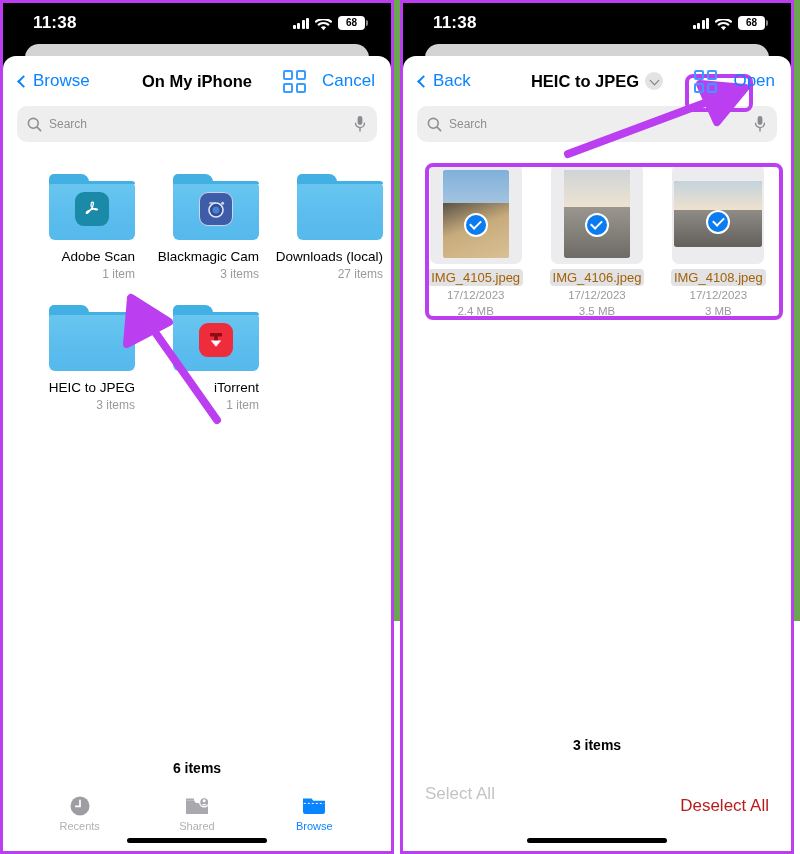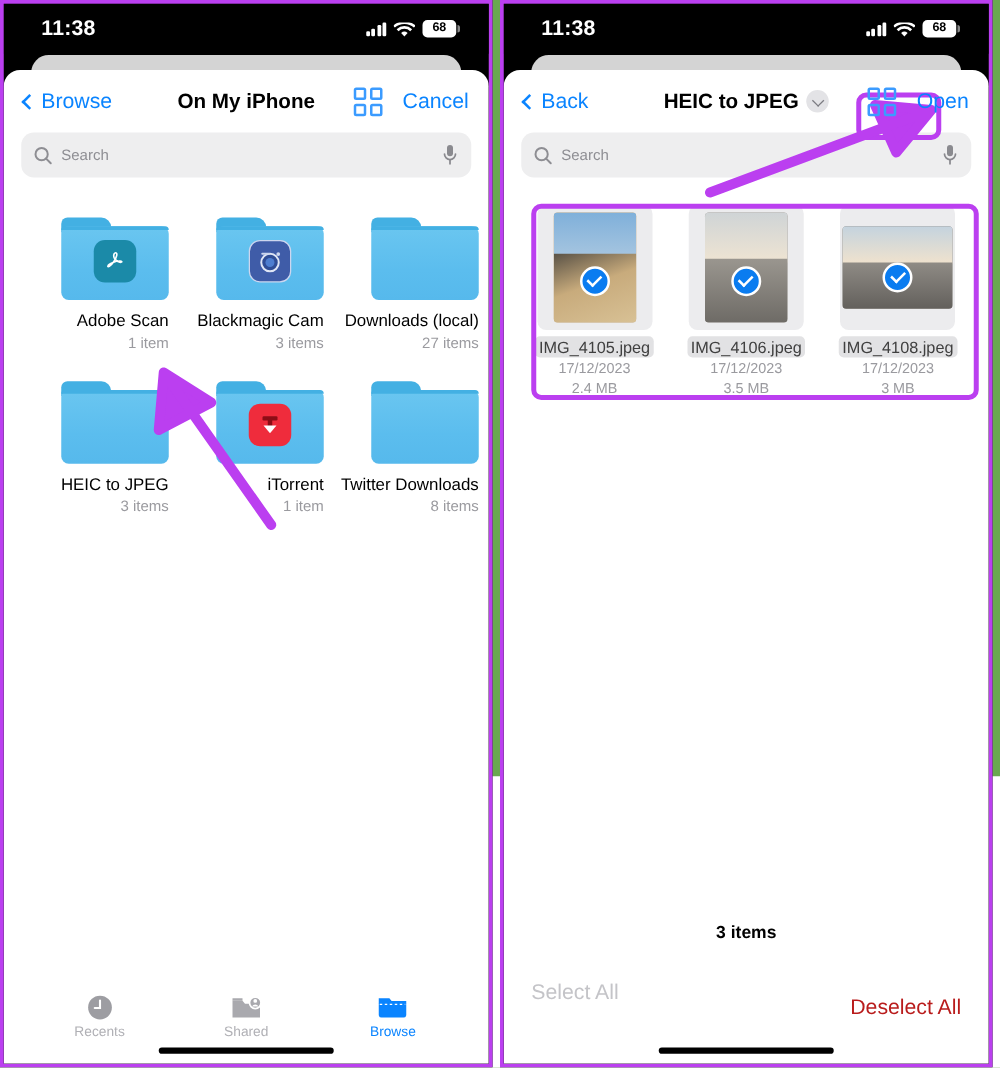--- a/index.html
+++ b/index.html
@@ -170,21 +170,21 @@
     width: 24px; height: 24px; border-radius: 50%; background: #0a7cf0;
     border: 2px solid #fff;
     display: flex; align-items: center; justify-content: center;
   }
   .check::after {
     content:""; width: 9px; height: 5px; margin-top: -2px;
     border-left: 2.2px solid #fff; border-bottom: 2.2px solid #fff;
     transform: rotate(-45deg);
   }
   .file-name {
-    margin-top: 5px; font-size: 13px; color: #404040; font-weight: 500;
+    margin-top: 5px; font-size: 13px; color: #a16207; font-weight: 500;
     background: #e2e2e4; border-radius: 4px; padding: 1px 3px;
     white-space: nowrap;
   }
   .file-date { font-size: 11.5px; color: #9a9a9f; margin-top: 3px; }
   .file-size { font-size: 11.5px; color: #9a9a9f; margin-top: 4px; }
 
   
   .footer { position: absolute; left:0; right:0; bottom: 0; }
   .item-count {
     text-align: center; font-size: 14px; font-weight: bold; color: #000;
@@ -343,37 +343,30 @@
                     <rect x="5" y="4" width="12" height="3.4" rx="1" fill="#8c0d16"></rect>
                     <rect x="9.2" y="6" width="3.6" height="6" fill="#8c0d16"></rect>
                     <path d="M5.8 11.4h10.4L11 17.6z" fill="#fff"></path>
                   </svg>
               </div>
             </div>
             <div class="folder-name">iTorrent</div>
             <div class="folder-count">1 item</div>
           </div>
 
-          <div class="folder">
-            <div class="folder-icon">
-              <div class="tab"></div>
-                <div class="body"></div>
-            </div>
-            <div class="folder-name">Twitter Downloads</div>
-            <div class="folder-count">8 items</div>
-          </div>
 
         </div>
 
         <svg class="arrow-svg" style="left:0;top:0;width:394px;height:600px">
           <path d="M214 272 L128 150 M128 150 L124 196 L166 174 Z" fill="#bb3ff0" stroke="#bb3ff0" stroke-width="8" stroke-linejoin="round" stroke-linecap="round"></path>
         </svg>
       </div>
 
       <div class="footer">
+        <div class="item-count">6 items</div>
         <div class="tabbar">
           <div class="tab">
             <span class="tab-icon">
               <svg viewBox="0 0 26 24" width="26" height="24">
                   <circle cx="13" cy="12" r="9.5" fill="#9d9da2"></circle>
                   <path d="M13 6.4v6h-4.2" fill="none" stroke="#fff" stroke-width="1.7" stroke-linecap="round"></path>
                 </svg>
             </span>
             <span class="tab-label">Recents</span>
           </div>

